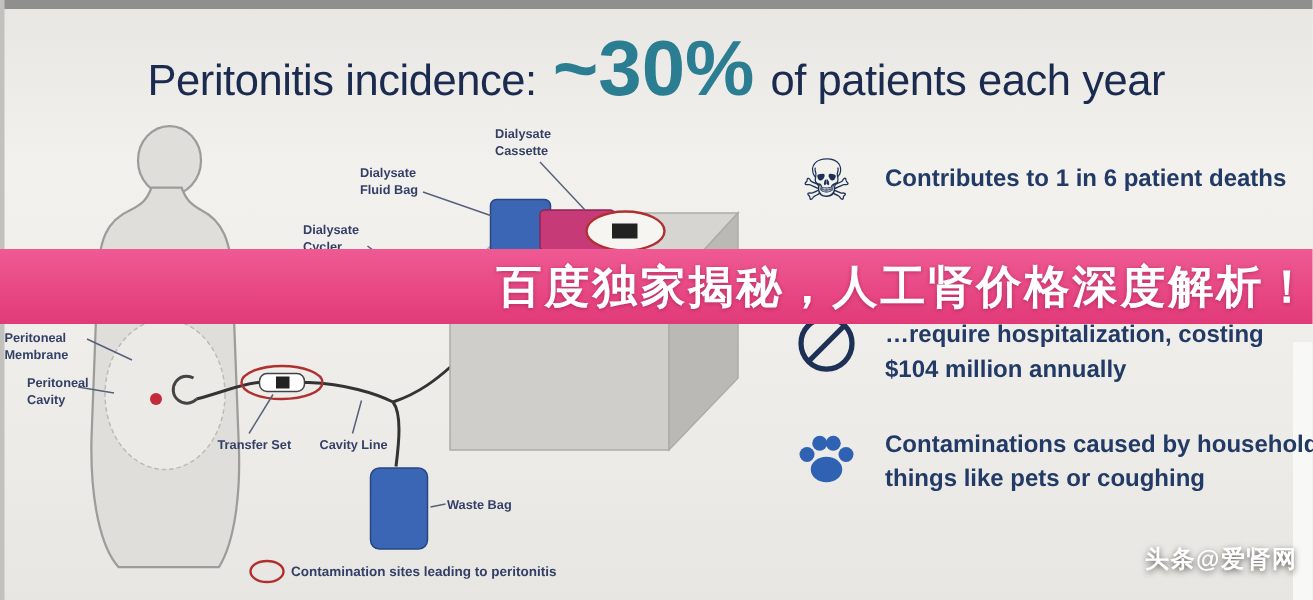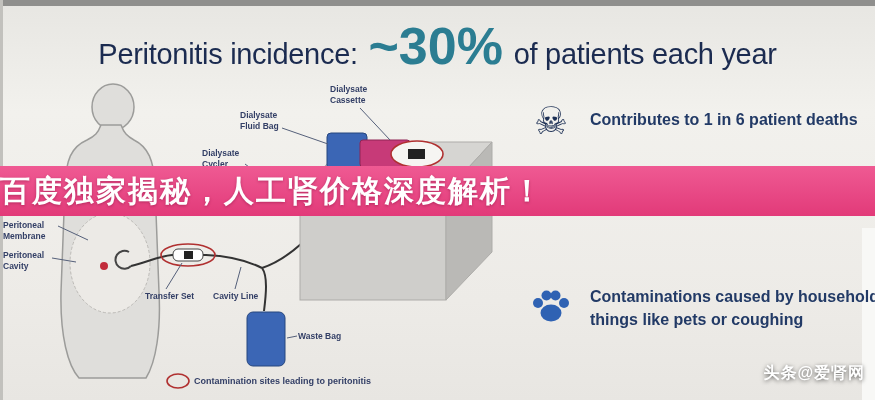--- a/index.html
+++ b/index.html
@@ -28,21 +28,21 @@
   .fact-icon{width:46px;height:46px;flex:0 0 46px;display:flex;align-items:center;justify-content:center}
   .skull-glyph{font-size:38px;line-height:46px;color:#1d3055;font-weight:400}
   .fact-text{font-size:16px;font-weight:600;color:#223a66;line-height:1.45}
   #fact1{left:528px;top:98px}  #fact1 .fact-text{width:312px;margin-top:10px}
   #fact2{left:528px;top:206px} #fact2 .fact-text{width:262px;margin-top:6px}
   #fact3{left:528px;top:283px} #fact3 .fact-text{width:300px;margin-top:2px}
 
   
   .banner{position:absolute;left:0;right:0;top:166px;height:50px;z-index:30;
     background:linear-gradient(180deg,#ef5a93,#e23a79);
-    display:flex;align-items:center;justify-content:flex-start}
+    display:flex;align-items:center;justify-content:flex-end}
   .banner-text{color:#ffffff;font-size:30px;font-weight:700;letter-spacing:2px;
     text-shadow:0 1px 3px rgba(110,0,46,.4)}
 
   
   .watermark{position:absolute;right:10px;top:363px;z-index:40;color:#fff;
     font-size:16px;font-weight:700;letter-spacing:1px;
     text-shadow:0 1px 4px rgba(0,0,0,.6)}
 </style>
 </head>
 <body>
@@ -106,33 +106,42 @@
       <line x1="297" y1="336" x2="287" y2="338"></line>
     </g>
 
     <ellipse cx="178" cy="381" rx="11" ry="7" fill="none" stroke="#b03030" stroke-width="1.6"></ellipse>
   </svg>
 
   <div class="lbl c" style="left:330px;top:84px;width:58px">Dialysate Cassette</div>
   <div class="lbl c" style="left:240px;top:110px;width:56px">Dialysate Fluid Bag</div>
   <div class="lbl c" style="left:202px;top:148px;width:56px">Dialysate Cycler</div>
   <div class="lbl" style="left:3px;top:220px;width:36px">Peritoneal Membrane</div>
-  <div class="lbl" style="left:3px;top:250px;width:58px">Peritoneal Cavity</div>
+  <div class="lbl" style="left:18px;top:250px;width:58px">Peritoneal Cavity</div>
   <div class="lbl" style="left:145px;top:291px;white-space:nowrap">Transfer Set</div>
   <div class="lbl" style="left:213px;top:291px;white-space:nowrap">Cavity Line</div>
   <div class="lbl" style="left:298px;top:331px;white-space:nowrap">Waste Bag</div>
   <div class="legend-text">Contamination sites leading to peritonitis</div>
 
   <div class="fact" id="fact1">
     <div class="fact-icon">
       <span class="skull-glyph">☠</span>
     </div>
     <div class="fact-text">Contributes to 1 in 6 patient deaths</div>
   </div>
 
+  <div class="fact" id="fact2">
+    <div class="fact-icon">
+      <svg width="46" height="46" viewBox="0 0 46 46">
+        <circle cx="23" cy="23" r="17" fill="none" stroke="#1d3055" stroke-width="3.5"></circle>
+        <line x1="11" y1="35" x2="35" y2="11" stroke="#1d3055" stroke-width="3.5"></line>
+      </svg>
+    </div>
+    <div class="fact-text">…require hospitalization, costing $104 million annually</div>
+  </div>
 
   <div class="fact" id="fact3">
     <div class="fact-icon">
       <svg width="46" height="46" viewBox="0 0 46 46" fill="#2f62b3">
         <ellipse cx="23" cy="30" rx="10.5" ry="8.5"></ellipse>
         <circle cx="10" cy="20" r="5"></circle>
         <circle cx="18.5" cy="12.5" r="5"></circle>
         <circle cx="27.5" cy="12.5" r="5"></circle>
         <circle cx="36" cy="20" r="5"></circle>
       </svg>

